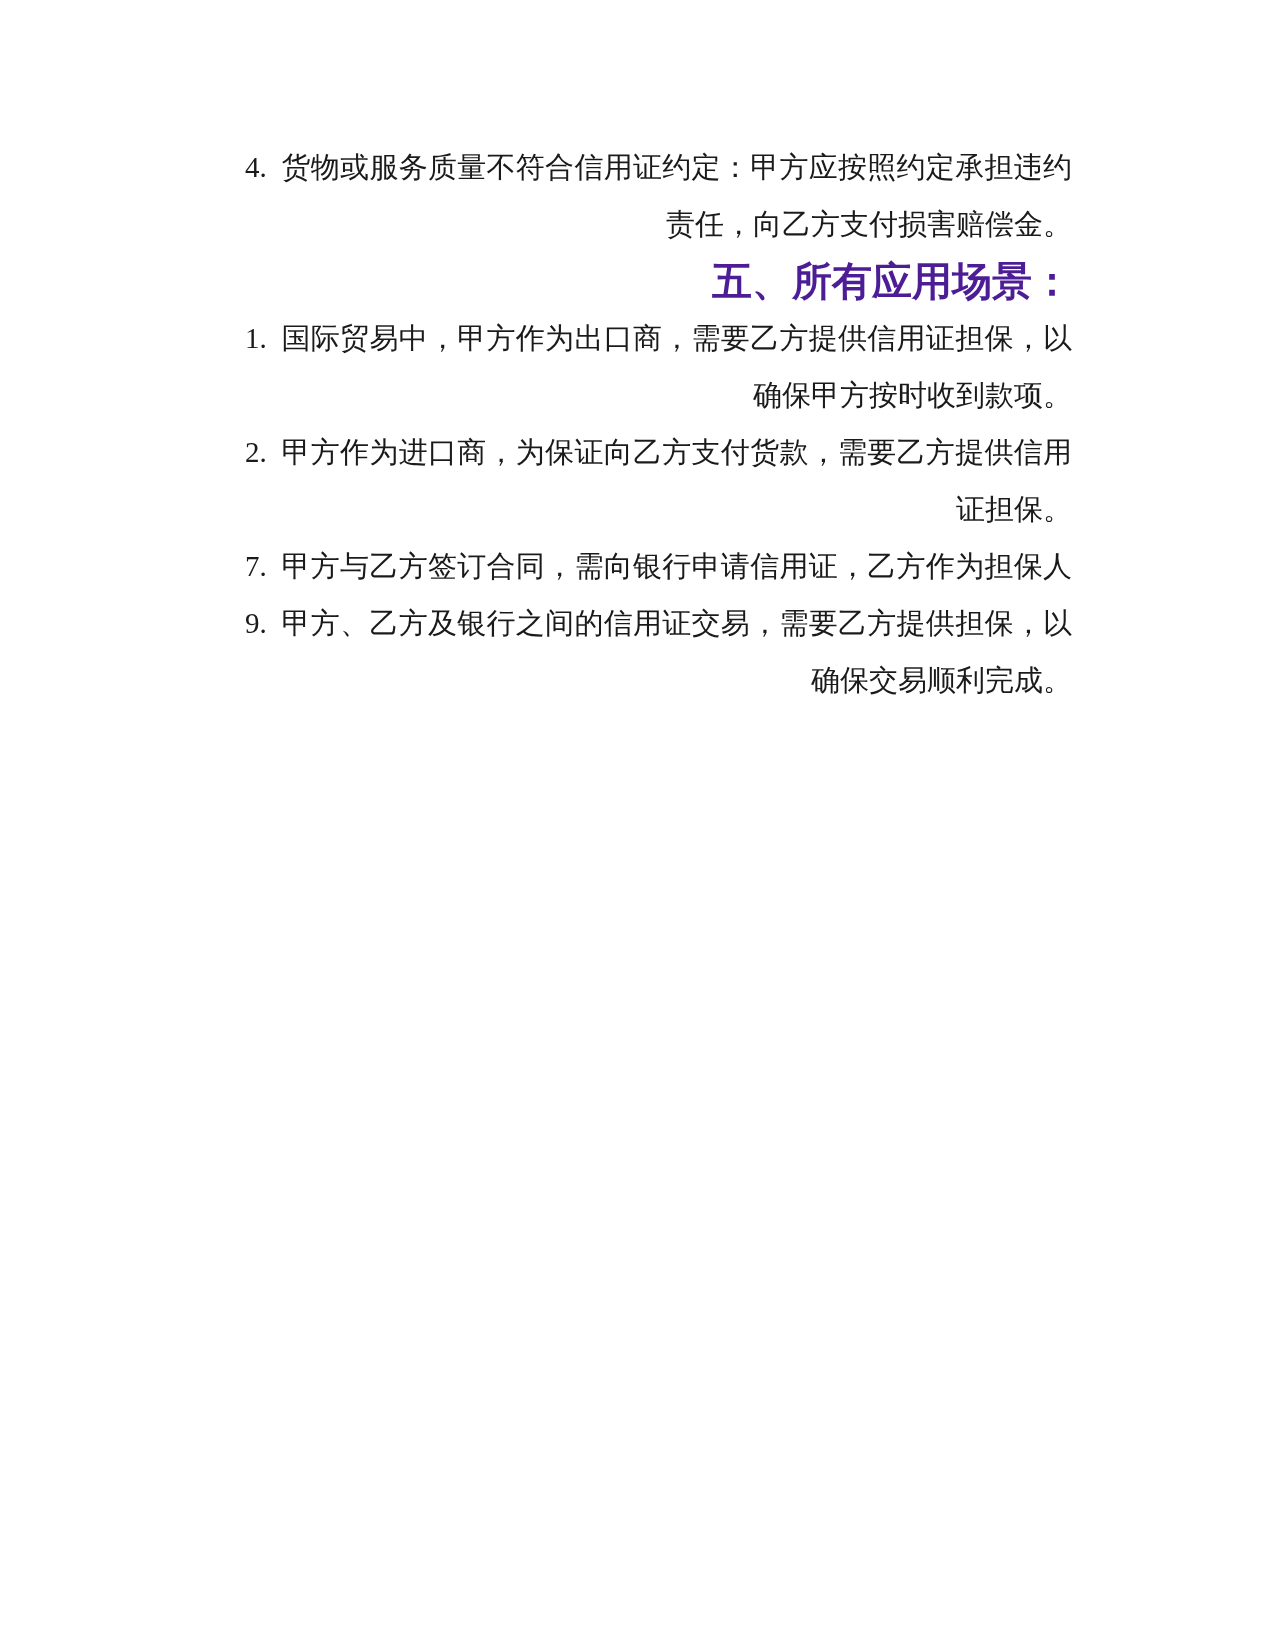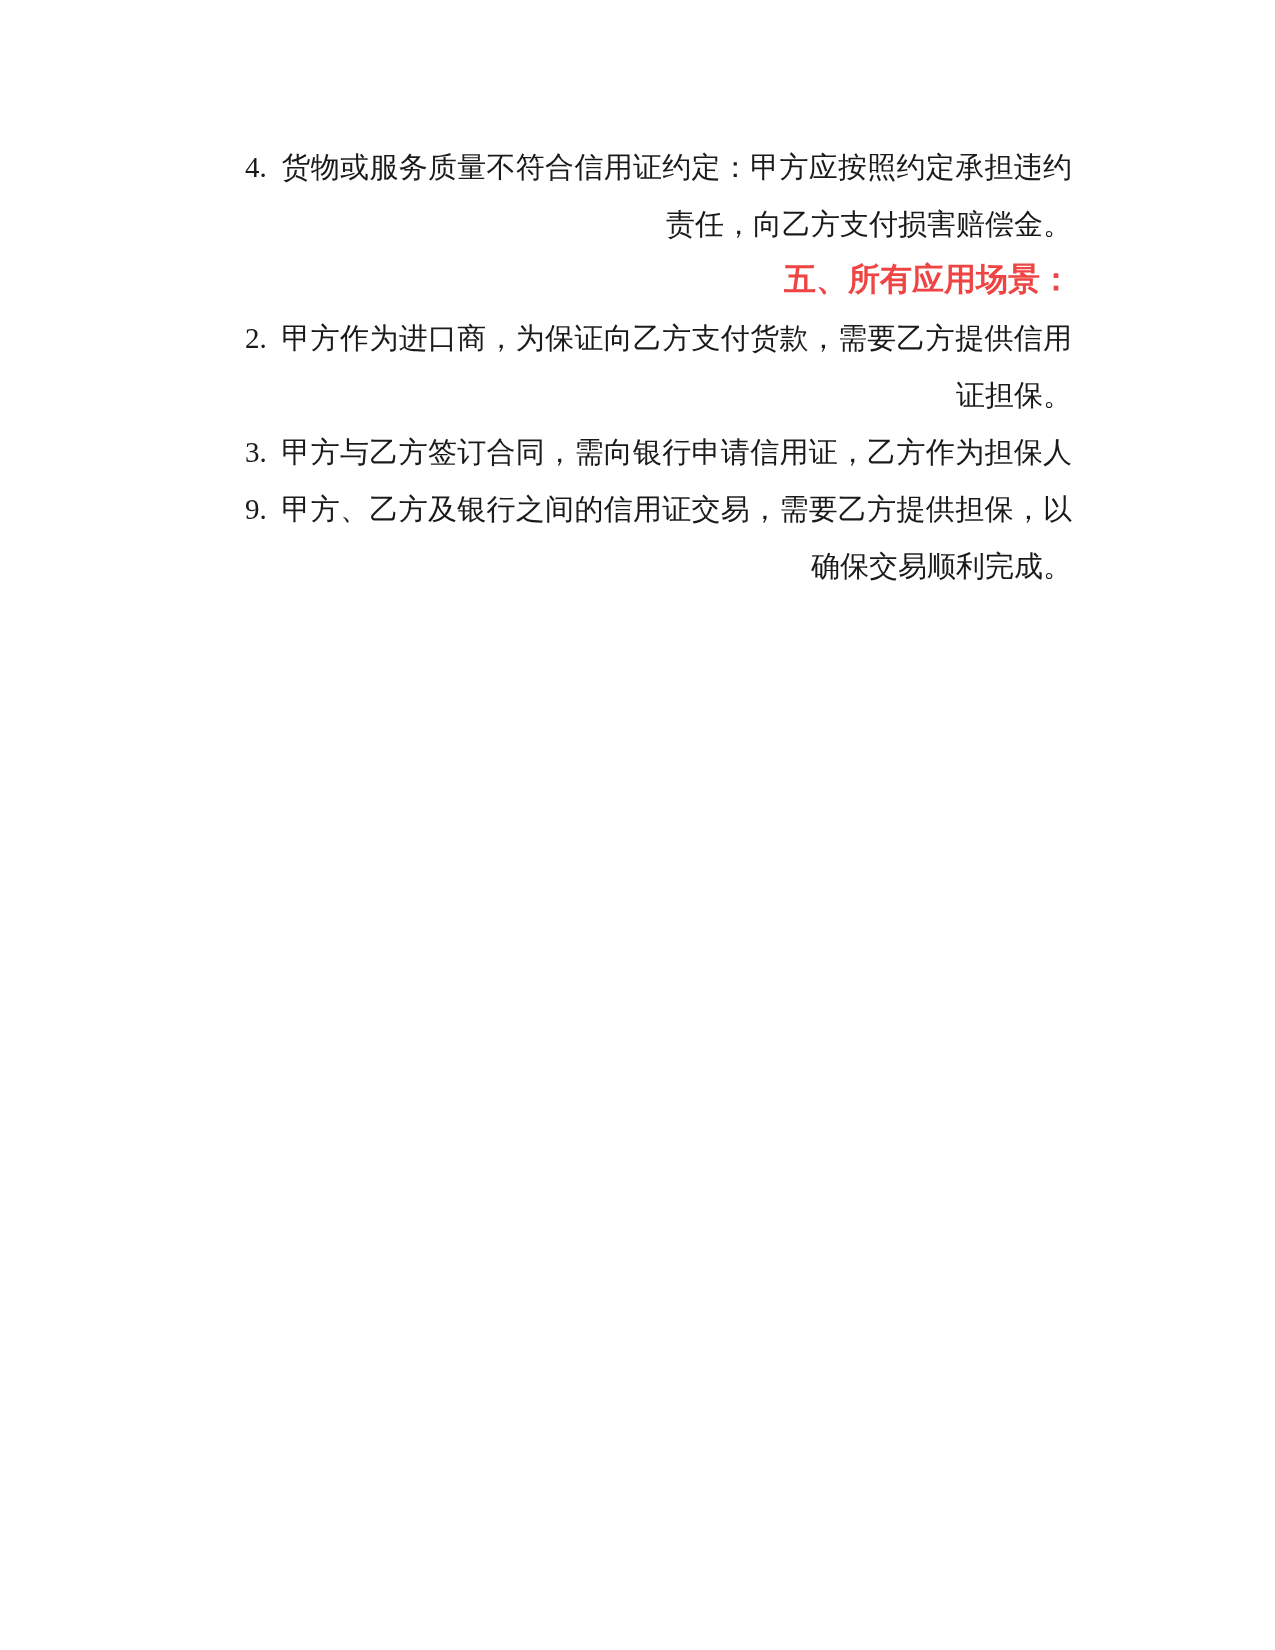--- a/index.html
+++ b/index.html
@@ -39,43 +39,47 @@
     padding-left: 89px;
   }
   
   .line.fill {
     white-space: normal;
     text-align: justify;
     text-align-last: justify;
     text-justify: inter-character;
   }
   .para.heading .line {
-    font-family: Liberation Mono, monospace;
+    font-family: Liberation Serif, serif;
     font-weight: 700;
-    font-size: 32px;
-    color: #ef4444;
+    font-size: 40px;
+    color: #4c1d95;
   }
 </style>
 </head>
 <body>
 
 <div class="page">
   <div class="content" id="doc-content">
       <div class="para body">
         <div class="line first fill">4. 货物或服务质量不符合信用证约定：甲方应按照约定承担违约</div>
         <div class="line">责任，向乙方支付损害赔偿金。</div>
       </div>
       <div class="para heading">
         <div class="line first">五、所有应用场景：</div>
       </div>
       <div class="para body">
+        <div class="line first fill">1. 国际贸易中，甲方作为出口商，需要乙方提供信用证担保，以</div>
+        <div class="line">确保甲方按时收到款项。</div>
+      </div>
+      <div class="para body">
         <div class="line first fill">2. 甲方作为进口商，为保证向乙方支付货款，需要乙方提供信用</div>
         <div class="line">证担保。</div>
       </div>
       <div class="para body">
-        <div class="line first fill">3. 甲方与乙方签订合同，需向银行申请信用证，乙方作为担保人</div>
+        <div class="line first fill">7. 甲方与乙方签订合同，需向银行申请信用证，乙方作为担保人</div>
       </div>
       <div class="para body">
         <div class="line first fill">9. 甲方、乙方及银行之间的信用证交易，需要乙方提供担保，以</div>
         <div class="line">确保交易顺利完成。</div>
       </div>
     </div>
 </div>
 
 </body></html>

